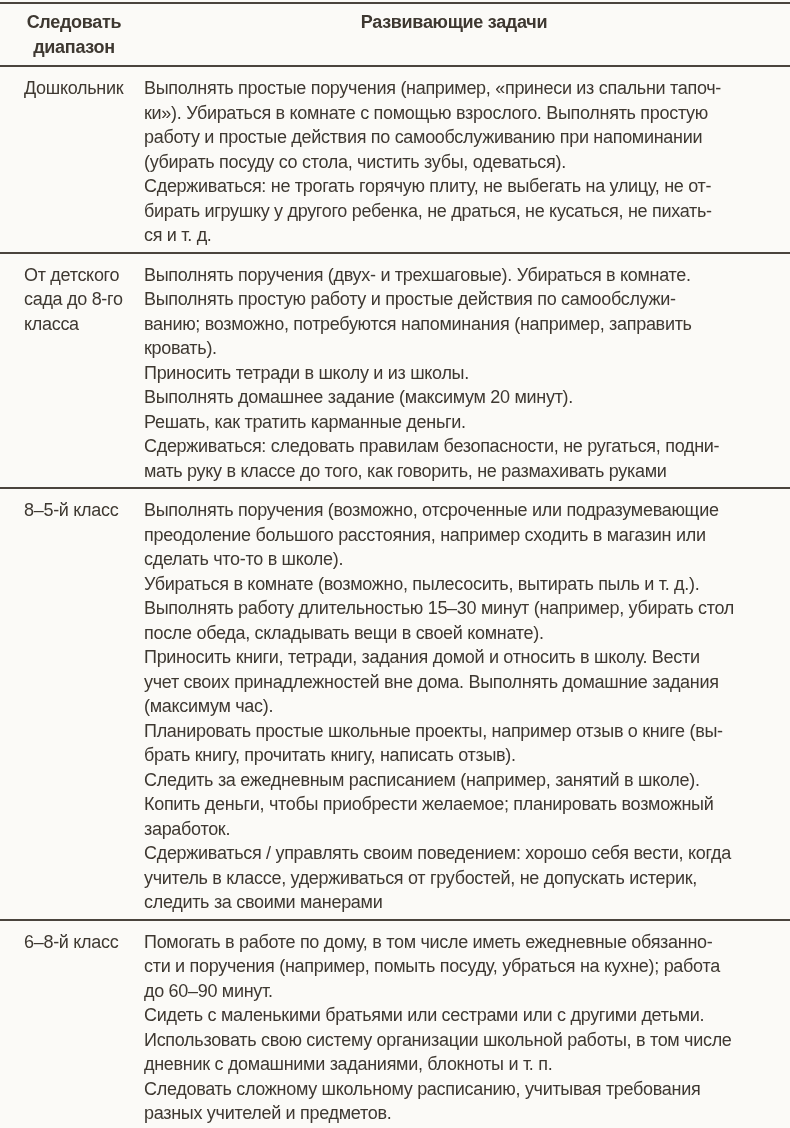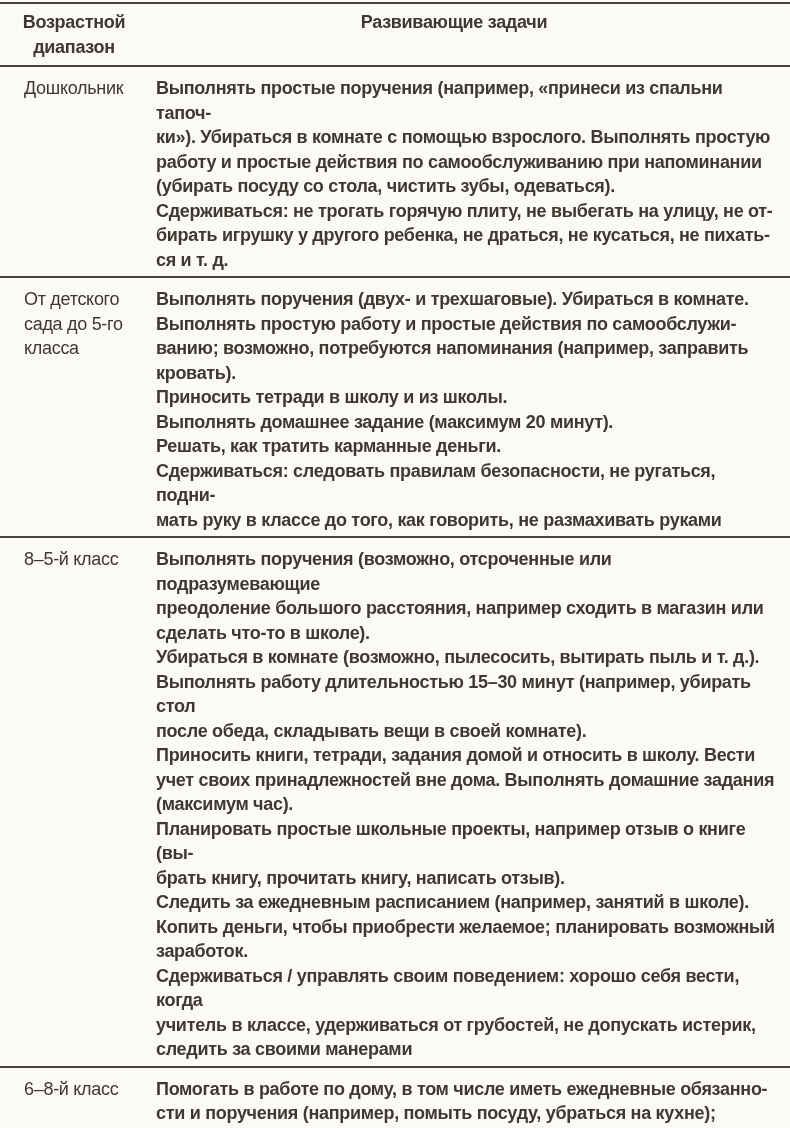--- a/index.html
+++ b/index.html
@@ -57,50 +57,49 @@
   }
   .trow:last-child{border-bottom:none;}
   .td-age{
     width:132px;
     box-sizing:border-box;
     padding-left:24px;
     flex-shrink:0;
   }
   .td-tasks{
     flex:1;
-    margin-left:24px;
+    margin-left:12px;
     padding-right:12px;
     white-space:pre-line;
-    font-weight:bold;
   }
 </style>
 </head>
 <body>
 
 <div class="page">
   <div class="tbl">
 
     <div class="thead">
-      <div class="th-age">Возрастной диапазон</div>
+      <div class="th-age">Следовать диапазон</div>
       <div class="th-tasks">Развивающие задачи</div>
     </div>
 
     <div class="trow">
       <div class="td-age">Дошкольник</div>
       <div class="td-tasks">Выполнять простые поручения (например, «принеси из спальни тапоч-
 ки»). Убираться в комнате с помощью взрослого. Выполнять простую
 работу и простые действия по самообслуживанию при напоминании
 (убирать посуду со стола, чистить зубы, одеваться).
 Сдерживаться: не трогать горячую плиту, не выбегать на улицу, не от-
 бирать игрушку у другого ребенка, не драться, не кусаться, не пихать-
 ся и т. д.</div>
     </div>
 
     <div class="trow">
-      <div class="td-age">От детского сада до 5-го класса</div>
+      <div class="td-age">От детского сада до 8-го класса</div>
       <div class="td-tasks">Выполнять поручения (двух- и трехшаговые). Убираться в комнате.
 Выполнять простую работу и простые действия по самообслужи-
 ванию; возможно, потребуются напоминания (например, заправить
 кровать).
 Приносить тетради в школу и из школы.
 Выполнять домашнее задание (максимум 20 минут).
 Решать, как тратить карманные деньги.
 Сдерживаться: следовать правилам безопасности, не ругаться, подни-
 мать руку в классе до того, как говорить, не размахивать руками</div>
     </div>

